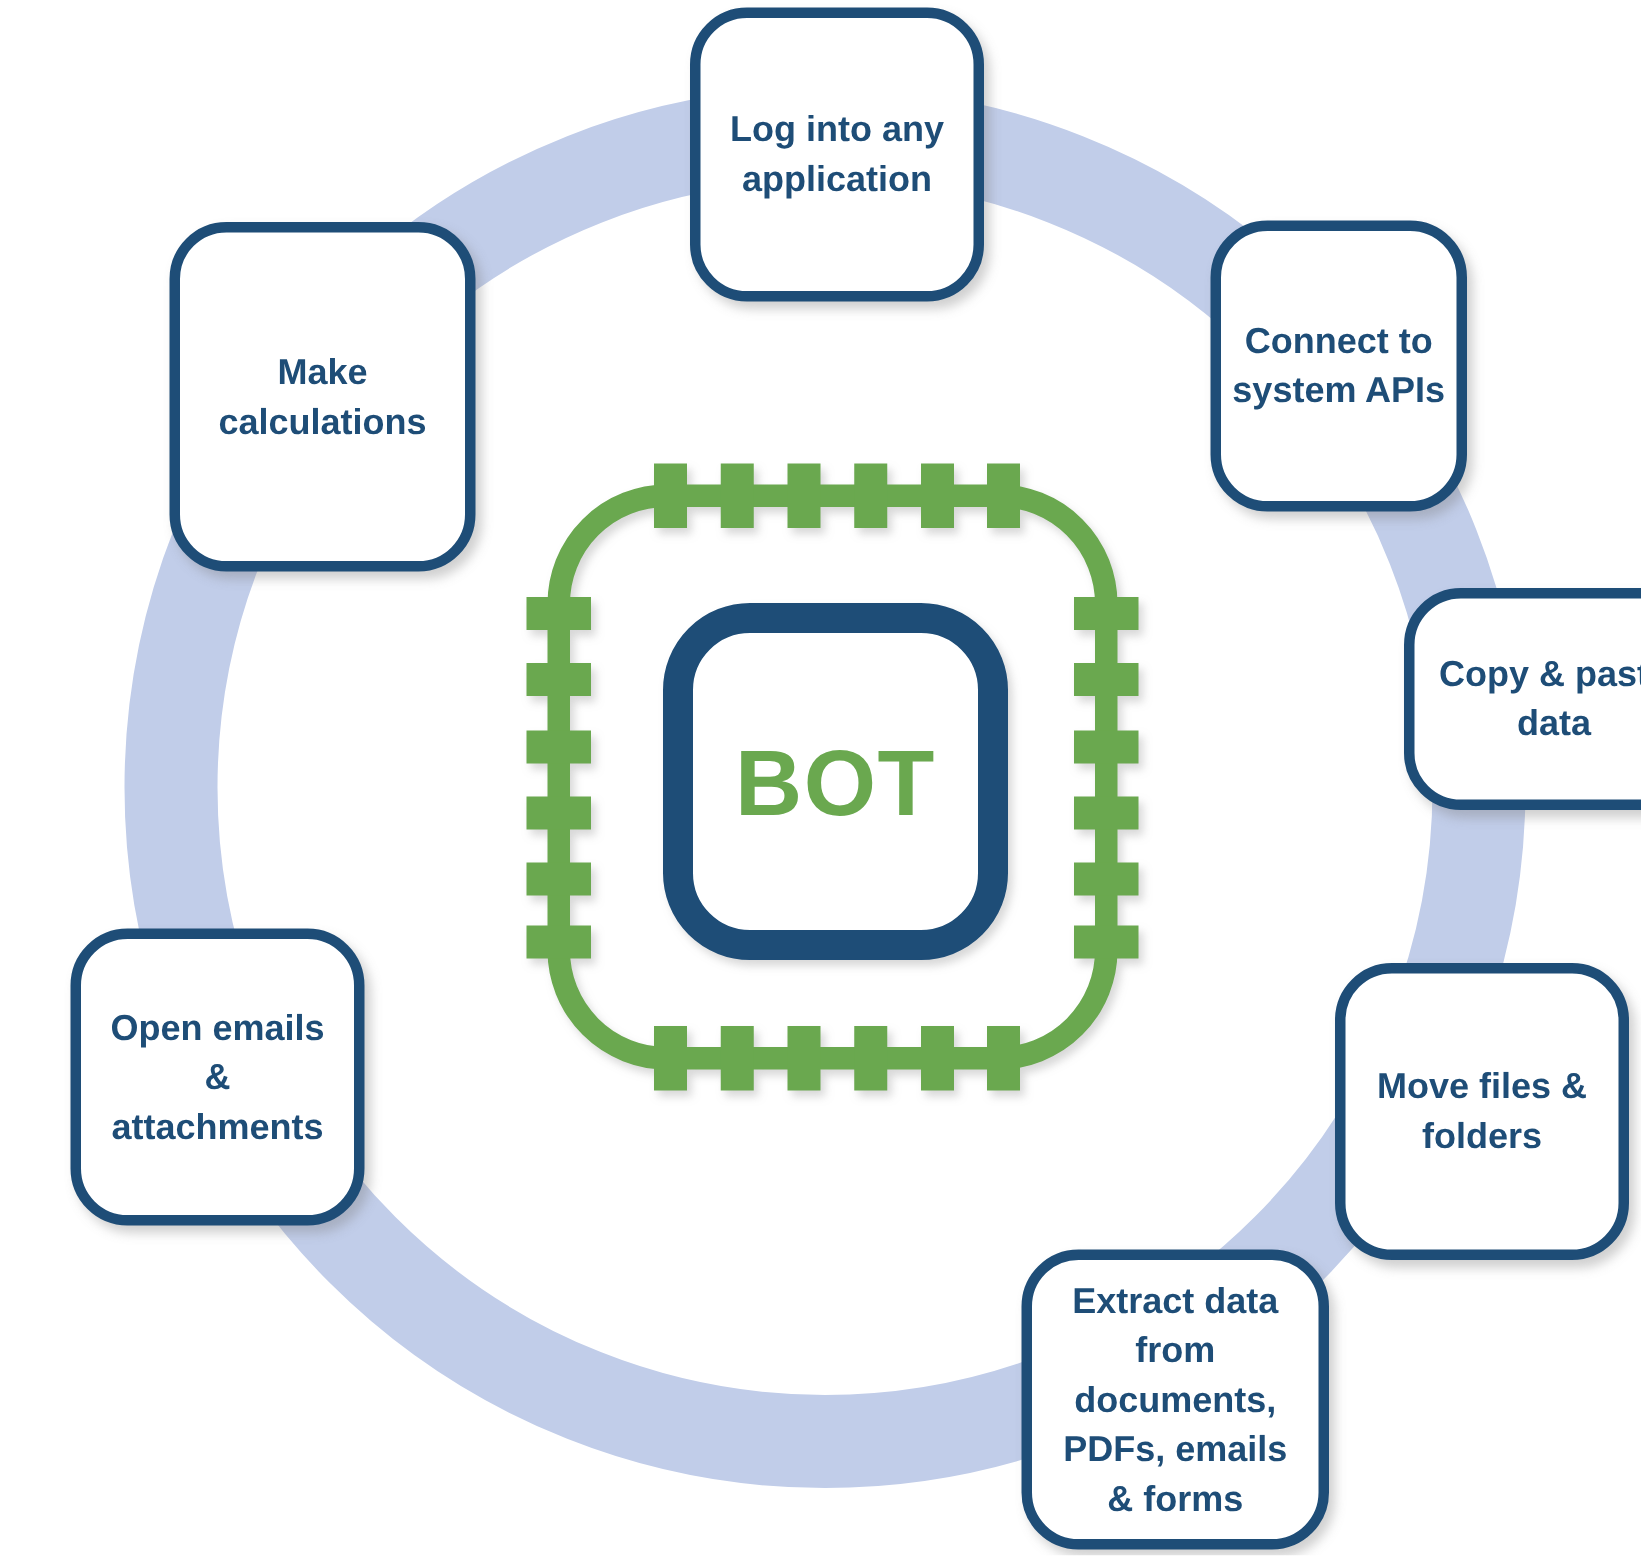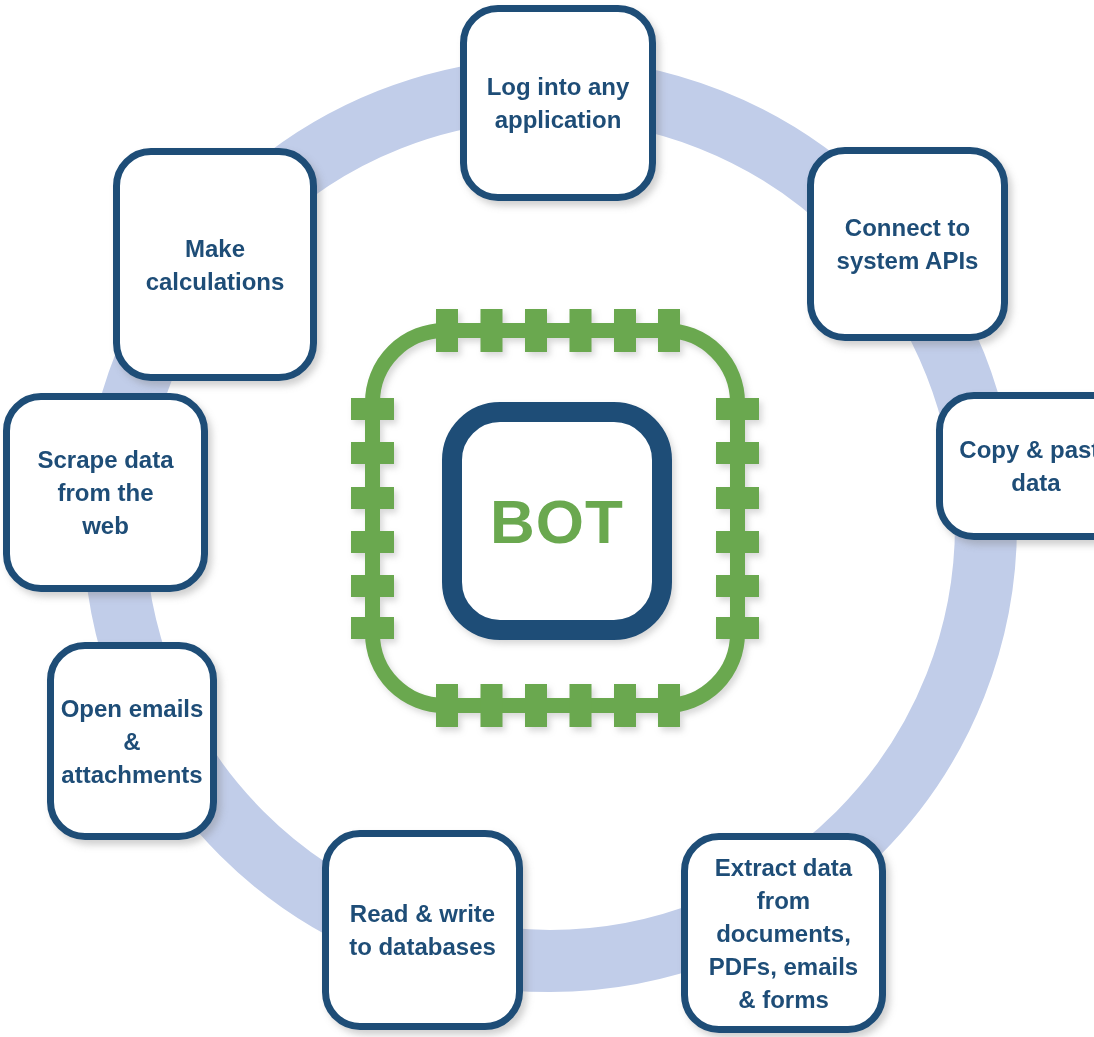--- a/index.html
+++ b/index.html
@@ -50,26 +50,26 @@
   }
   .bot-text {
     font-family: "Liberation Sans", "DejaVu Sans", sans-serif;
     font-weight: bold;
     font-size: 62px;
     letter-spacing: 1px;
     fill: #6AA84F;
   }
   
   .n-login   { left: 460px; top:   5px; width: 196px; height: 196px; }
-  .n-connect { left: 807px; top: 147px; width: 201px; height: 194px; }
+  .n-connect { left: 807px; top: 147px; width: 171px; height: 194px; }
   .n-copy    { left: 888px; top: 392px; width: 200px; height: 148px; margin-left: 48px; }
   .n-move    { left: 890px; top: 642px; width: 196px; height: 198px; }
   .n-extract { left: 633px; top: 833px; width: 205px; height: 200px; margin-left: 48px; }
   .n-read    { left: 322px; top: 830px; width: 201px; height: 200px; }
-  .n-open    { left:  47px; top: 642px; width: 170px; height: 198px; }
+  .n-open    { left:  47px; top: 619px; width: 196px; height: 198px; }
   .n-scrape  { left:   3px; top: 393px; width: 205px; height: 199px; }
   .n-make    { left: 113px; top: 148px; width: 204px; height: 233px; }
 </style>
 </head>
 <body>
 
 <div class="canvas">
 
   <svg class="ring-layer" width="1094" height="1037" viewBox="0 0 1094 1037">
     <circle cx="550" cy="525" r="436" fill="none" stroke="#C1CDE9" stroke-width="62"></circle>
@@ -128,44 +128,39 @@
   <div class="node n-connect">
     <span class="label">Connect to
 system APIs</span>
   </div>
 
   <div class="node n-copy">
     <span class="label">Copy &amp; paste
 data</span>
   </div>
 
+  <div class="node n-move">
+    <span class="label">Move files &amp;
+folders</span>
+  </div>
 
   <div class="node n-extract">
     <span class="label">Extract data
 from
 documents,
 PDFs, emails
 &amp; forms</span>
   </div>
 
-  <div class="node n-read">
-    <span class="label">Read &amp; write
-to databases</span>
-  </div>
 
   <div class="node n-open">
     <span class="label">Open emails
 &amp;
 attachments</span>
   </div>
 
-  <div class="node n-scrape">
-    <span class="label">Scrape data
-from the
-web</span>
-  </div>
 
   <div class="node n-make">
     <span class="label">Make
 calculations</span>
   </div>
 
 </div>
 
 </body></html>

